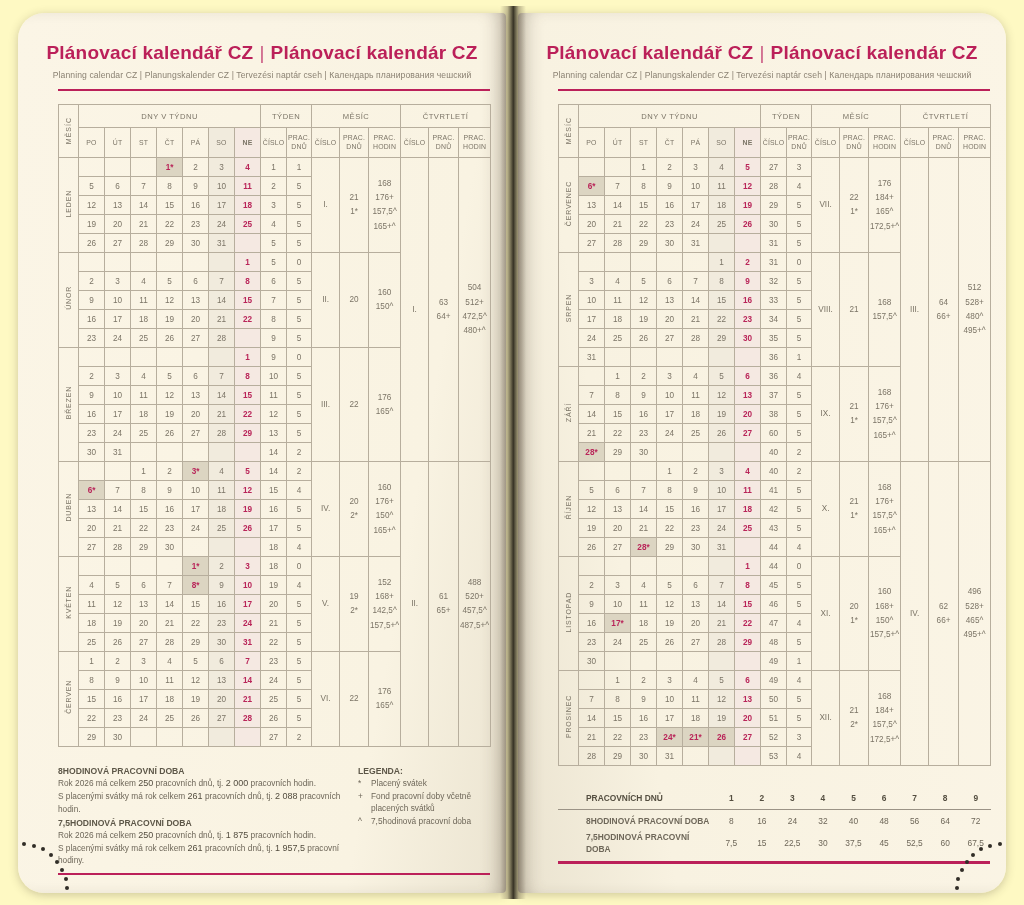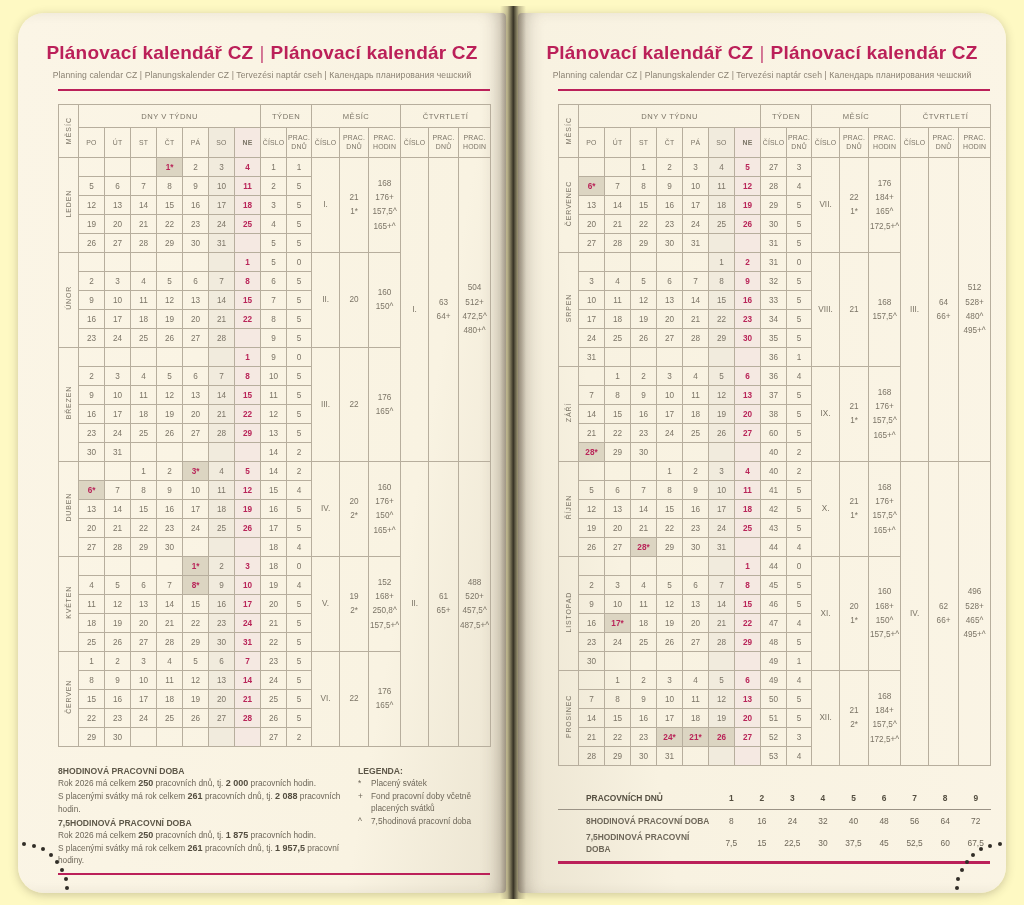--- a/index.html
+++ b/index.html
@@ -38,21 +38,21 @@
   th.sun-h{background:#f5e9e2;color:#b92559;font-weight:bold;}
   td.hol{background:#dcd5c2;color:#b92559;font-weight:bold;}
   td.wk{color:#7b7466;}
   td.mcell{font-size:7.6px;line-height:1.75;color:#7b7466;}
 
   .footer-left{margin:16px 16px 0 40px;}
   .ft-flex{display:flex;align-items:flex-start;}
   .wt-col{flex:1;}
   .ft-title{font-size:8.6px;font-weight:bold;color:#5d5748;line-height:12px;margin-top:2px;}
   .ft-line{font-size:8.3px;color:#6e6759;line-height:12.6px;}
-  .ft-line .b{font-weight:bold;color:#534d3f;font-size:9px;}
+  .ft-line .b{font-weight:normal;color:#534d3f;font-size:9px;}
   .legend{width:132px;margin-left:10px;}
   .lg-item{display:flex;font-size:8.3px;color:#6e6759;line-height:12.4px;}
   .lg-sym{width:13px;flex:none;}
   .lg-txt{flex:1;}
 
   .footer-right{margin:26px 16px 0 40px;}
   .fr-grid{display:grid;grid-template-columns:158px repeat(9,1fr);width:433px;align-items:center;row-gap:4px;}
   .fr-label{font-size:8.4px;color:#6e6759;font-weight:bold;text-align:left;line-height:12px;padding-left:28px;}
   .fr-num{font-size:8.4px;color:#6e6759;text-align:center;line-height:12px;}
   .fr-head{font-weight:bold;color:#544e40;}
@@ -405,21 +405,21 @@
               <td class="day hol">1*</td>
               <td class="day sat">2</td>
               <td class="day sun">3</td>
               <td class="wk">18</td>
               <td class="wk">0</td>
               <td class="mcell" rowspan="5">V.</td>
               <td class="mcell pre" rowspan="5">19
 2*</td>
               <td class="mcell pre" rowspan="5">152
 168+
-250,8^
+142,5^
 157,5+^</td>
             </tr>
             <tr>
               <td class="day">4</td>
               <td class="day">5</td>
               <td class="day">6</td>
               <td class="day">7</td>
               <td class="day hol">8*</td>
               <td class="day sat">9</td>
               <td class="day sun">10</td>

